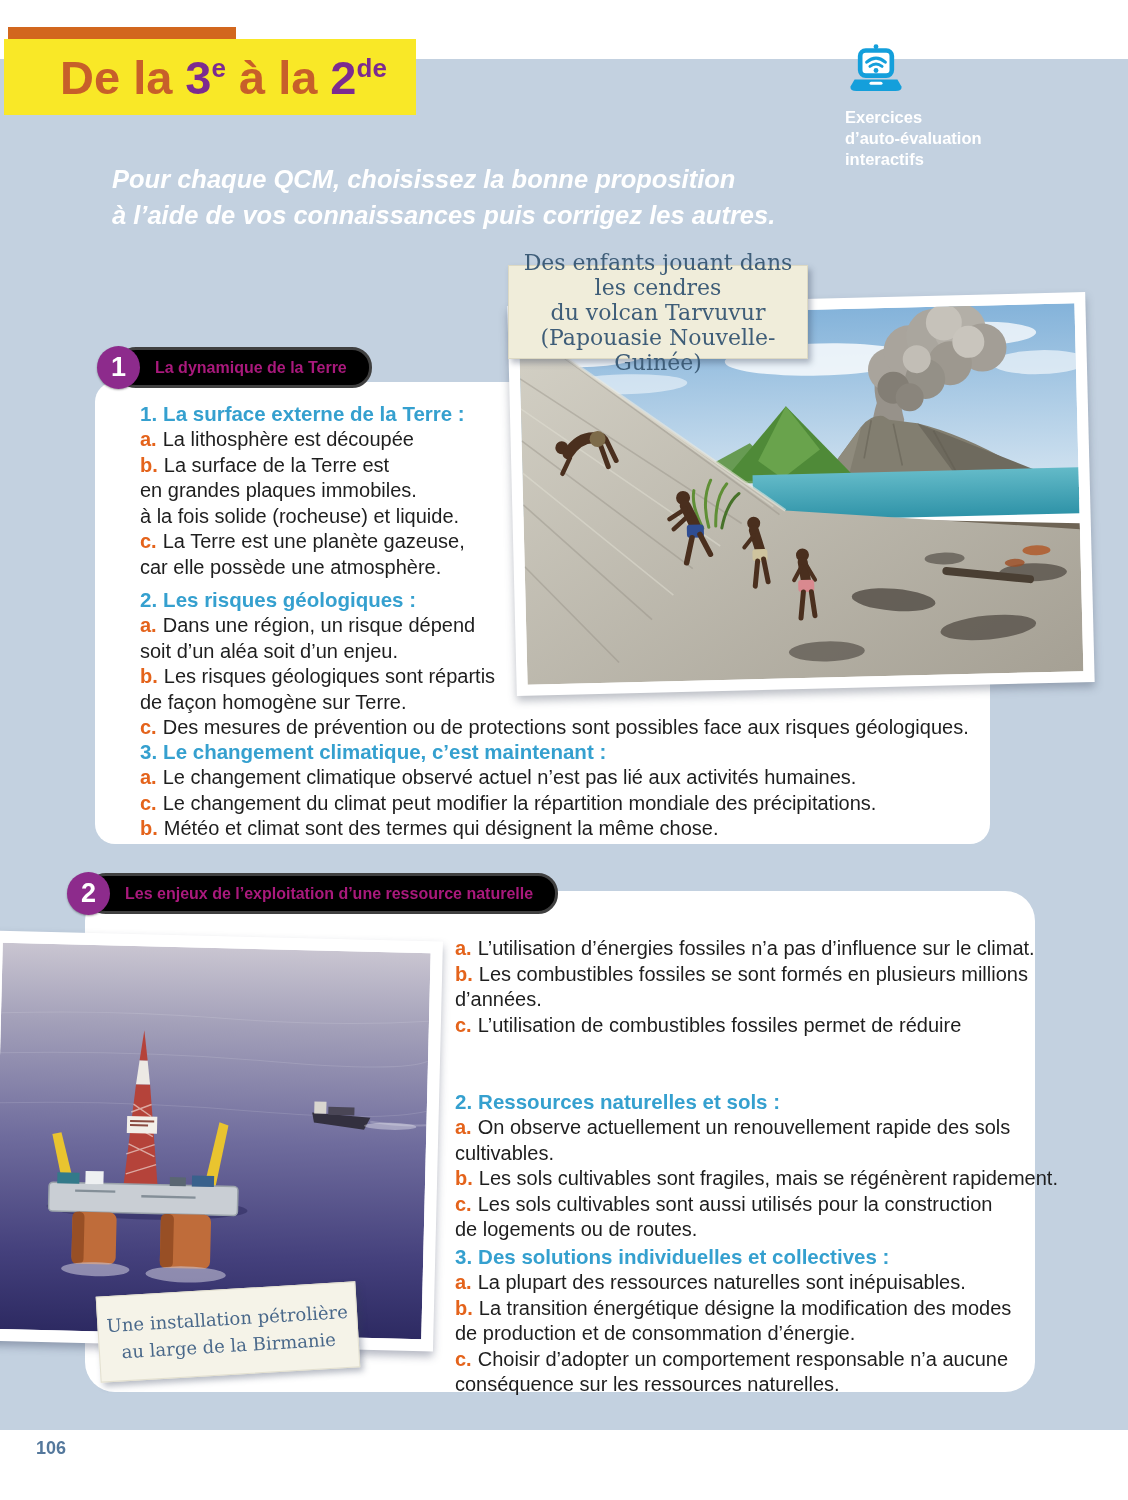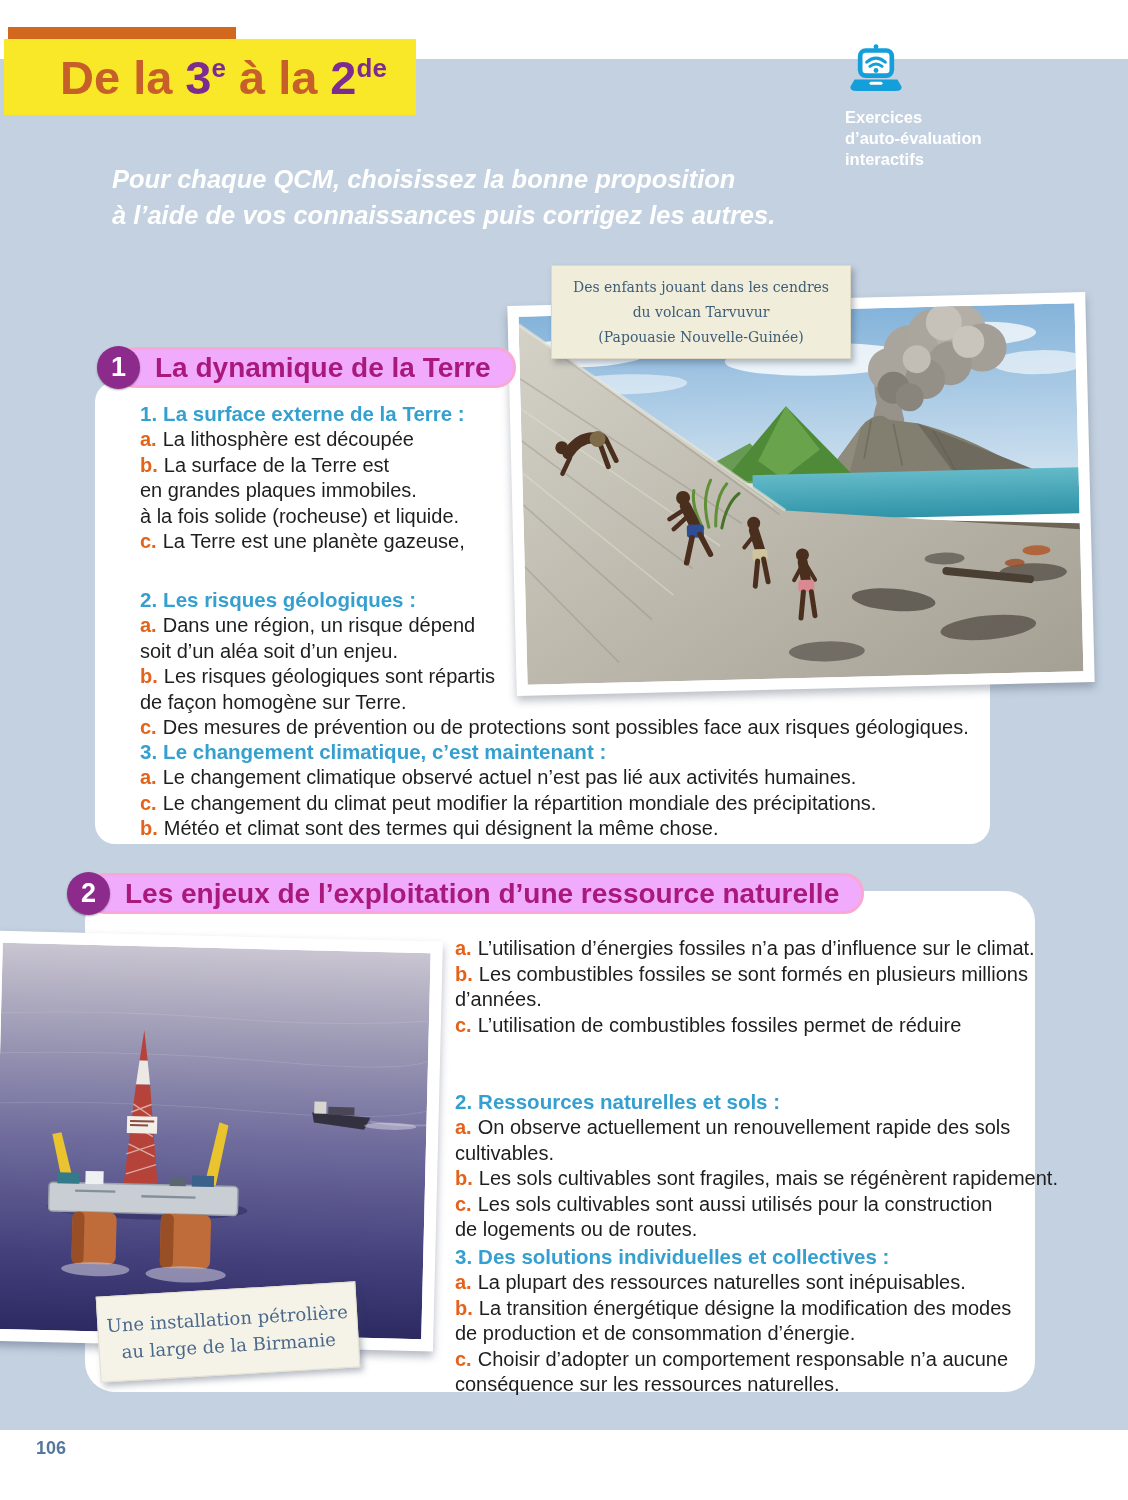--- a/index.html
+++ b/index.html
@@ -28,22 +28,22 @@
   #card1{left:95px;top:382px;width:895px;height:462px;border-radius:20px;}
   #card2{left:85px;top:891px;width:950px;height:501px;border-radius:30px;}
 
   
   .sec-header{position:absolute;display:flex;align-items:center;z-index:5;}
   #sec1-header{left:97px;top:346px;}
   #sec2-header{left:67px;top:872px;}
   .sec-num{width:43px;height:43px;border-radius:50%;background:#8d2b8c;color:#fff;font-size:27px;
            font-weight:bold;display:flex;align-items:center;justify-content:center;z-index:2;
            box-shadow:0 1px 2px rgba(0,0,0,.35);}
-  .sec-pill{margin-left:-24px;background:#f0abfc;border:3px solid #f9a8d4;border-radius:20px;height:41px;
-            display:flex;align-items:center;padding:0 22px 0 36px;color:#a9197c;font-size:28px;
+  .sec-pill{margin-left:-24px;background:#000000;border:3px solid #404040;border-radius:20px;height:41px;
+            display:flex;align-items:center;padding:0 22px 0 36px;color:#a9197c;font-size:16px;
             font-weight:bold;box-sizing:border-box;white-space:nowrap;}
 
   
   .questions{position:absolute;z-index:4;}
   #s1-questions{left:140px;top:394px;width:820px;}
   #s2-questions{left:455px;top:928px;width:600px;}
   .q{position:absolute;left:0;}
   .q-title{font-size:20.5px;font-weight:bold;color:#35a0cf;line-height:27px;white-space:nowrap;}
   .q-num{margin-right:6px;}
   .opt-line{font-size:20px;color:#1e1e1e;line-height:25.5px;white-space:nowrap;}
@@ -53,22 +53,22 @@
   .polaroid{position:absolute;background:#ffffff;box-sizing:border-box;z-index:2;}
   #photo1{left:512px;top:299px;width:578px;height:390px;padding:11px;transform:rotate(-1.4deg);
           box-shadow:0 5px 9px rgba(60,70,90,.35);}
   #photo2{left:-14px;top:936px;width:452px;height:410px;padding:12px;transform:rotate(1.4deg);
           box-shadow:0 5px 9px rgba(40,50,80,.35);}
   .polaroid svg{display:block;width:100%;height:100%;}
 
   .caption{position:absolute;z-index:3;display:flex;flex-direction:column;justify-content:center;
            text-align:center;font-family:"DejaVu Serif",serif;color:#3e5d78;
            box-shadow:3px 4px 6px rgba(50,60,85,.35);}
-  #caption1{left:551px;top:265px;width:298px;height:92px;background:#f0edda;border:1px solid #ddd9c3;
-            font-size:14px;line-height:25px;}
+  #caption1{left:508px;top:265px;width:298px;height:92px;background:#f0edda;border:1px solid #ddd9c3;
+            font-size:22px;line-height:25px;}
   #caption2{left:98px;top:1289px;width:258px;height:84px;background:#f5f3e8;border:1px solid #e3e0d0;
             font-size:18px;line-height:27px;transform:rotate(-3.4deg);color:#49688a;}
 
   .page-num{position:absolute;left:36px;top:1438px;font-size:18px;font-weight:bold;color:#54789c;z-index:2;}
 </style>
 </head>
 <body>
 
 <div class="page">
   <div class="bg-band"></div>
@@ -284,20 +284,21 @@
   </div>
 
   <div class="questions" id="s1-questions">
     <div class="q" style="top:6px">
       <div class="q-title"><span class="q-num">1.</span><span>La surface externe de la Terre :</span></div>
       <div class="opt-line"><span class="letter">a.</span><span>La lithosphère est découpée</span></div>
       <div class="opt-line"><span class="letter">b.</span><span>La surface de la Terre est</span></div>
       <div class="opt-line">en grandes plaques immobiles.</div>
       <div class="opt-line">à la fois solide (rocheuse) et liquide.</div>
       <div class="opt-line"><span class="letter">c.</span><span>La Terre est une planète gazeuse,</span></div>
+      <div class="opt-line">car elle possède une atmosphère.</div>
     </div>
     <div class="q" style="top:192px">
       <div class="q-title"><span class="q-num">2.</span><span>Les risques géologiques :</span></div>
       <div class="opt-line"><span class="letter">a.</span><span>Dans une région, un risque dépend</span></div>
       <div class="opt-line">soit d’un aléa soit d’un enjeu.</div>
       <div class="opt-line"><span class="letter">b.</span><span>Les risques géologiques sont répartis</span></div>
       <div class="opt-line">de façon homogène sur Terre.</div>
       <div class="opt-line"><span class="letter">c.</span><span>Des mesures de prévention ou de protections sont possibles face aux risques géologiques.</span></div>
     </div>
     <div class="q" style="top:344px">

